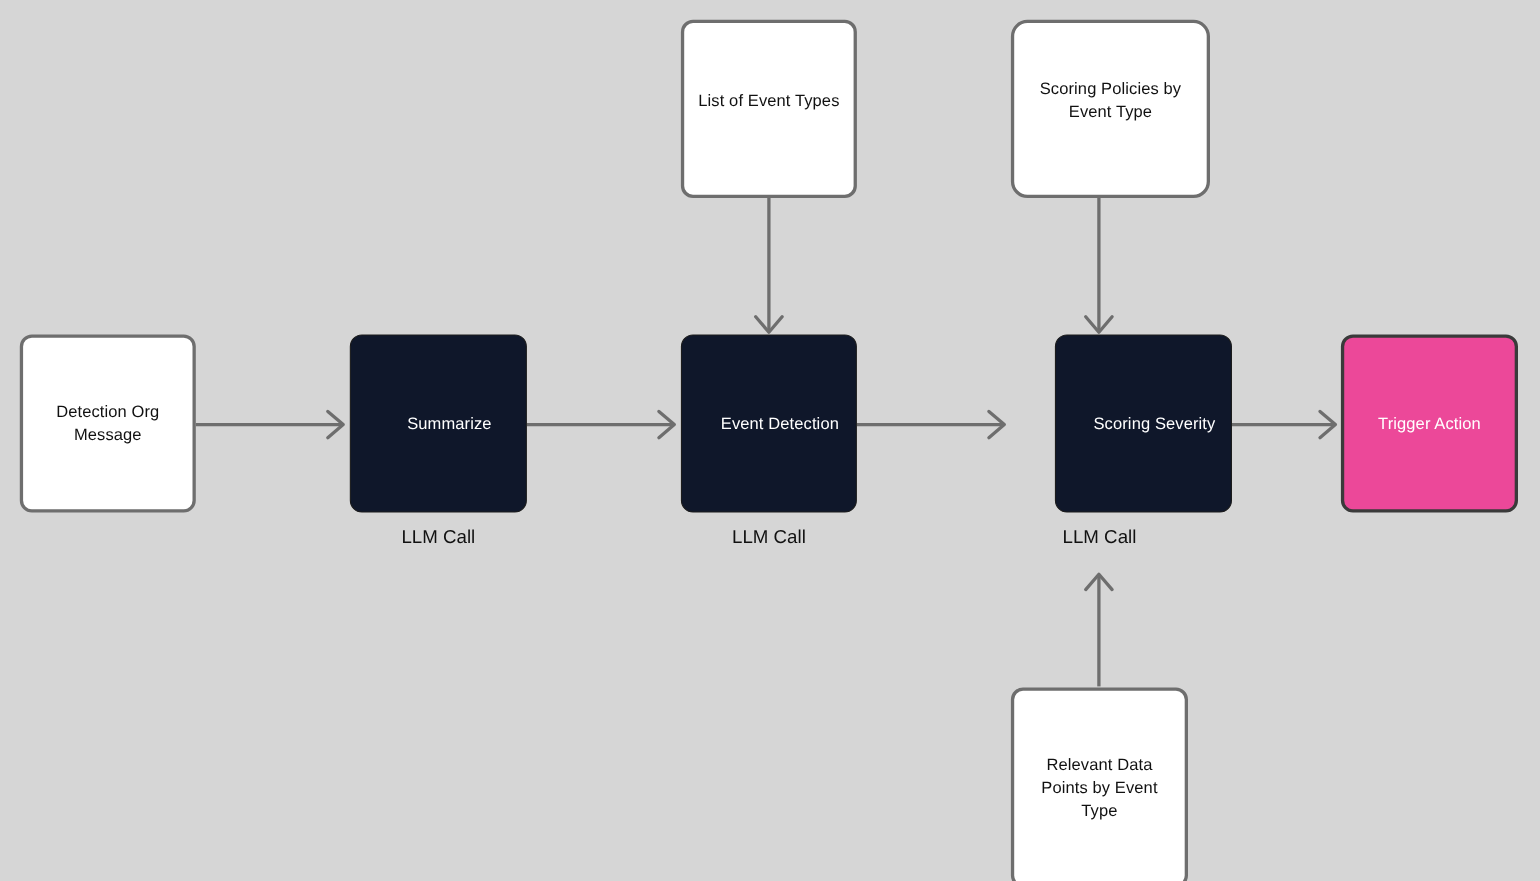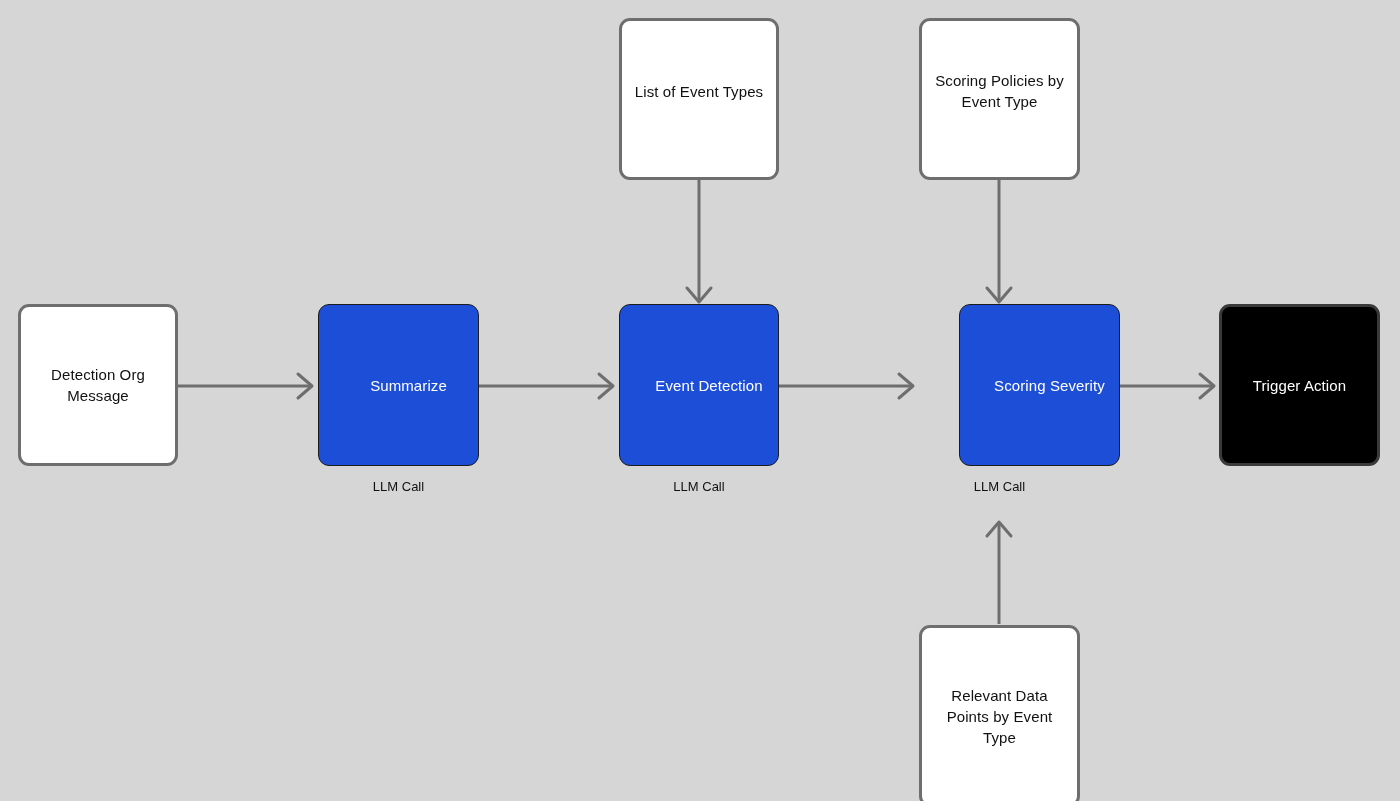--- a/index.html
+++ b/index.html
@@ -38,41 +38,41 @@
     display: block;
     white-space: pre-line;
   }
 
   .node.white {
     background: #ffffff;
     border: 3px solid #6e6e6e;
     color: #111111;
   }
   .node.dark {
-    background: #1d4ed8;
+    background: #0f172a;
     border: 1px solid #1c1c1c;
     color: #ffffff;
     padding-left: 32px;
   }
   .node.grey {
-    background: #000000;
+    background: #ec4899;
     border: 3px solid #3a3a3a;
     color: #ffffff;
   }
 
   
   .node.shift-up .node-label-text {
     position: relative;
     top: -8px;
   }
 
   
   .caption {
     position: absolute;
-    font-size: 13px;
+    font-size: 17px;
     color: #111111;
     text-align: center;
     white-space: nowrap;
   }
 
   
   .connector {
     position: absolute;
     pointer-events: none;
   }
@@ -153,21 +153,21 @@
   </div>
 
   <div class="node grey" style="left:1219px; top:304px; width:161px; height:162px;">
     <span class="node-label-text">Trigger Action</span>
   </div>
 
   <div class="node white shift-up" style="left:619px; top:18px; width:160px; height:162px;text-align:center;">
     <span class="node-label-text">List of Event Types</span>
   </div>
 
-  <div class="node white shift-up" style="left:919px; top:18px; width:161px; height:162px;">
+  <div class="node white shift-up" style="left:919px; top:18px; width:181px; height:162px;border-radius:15px;">
     <span class="node-label-text">Scoring Policies by
 Event Type</span>
   </div>
 
   <div class="node white" style="left:919px; top:625px; width:161px; height:182px;">
     <span class="node-label-text">Relevant Data
 Points by Event
 Type</span>
   </div>
 

